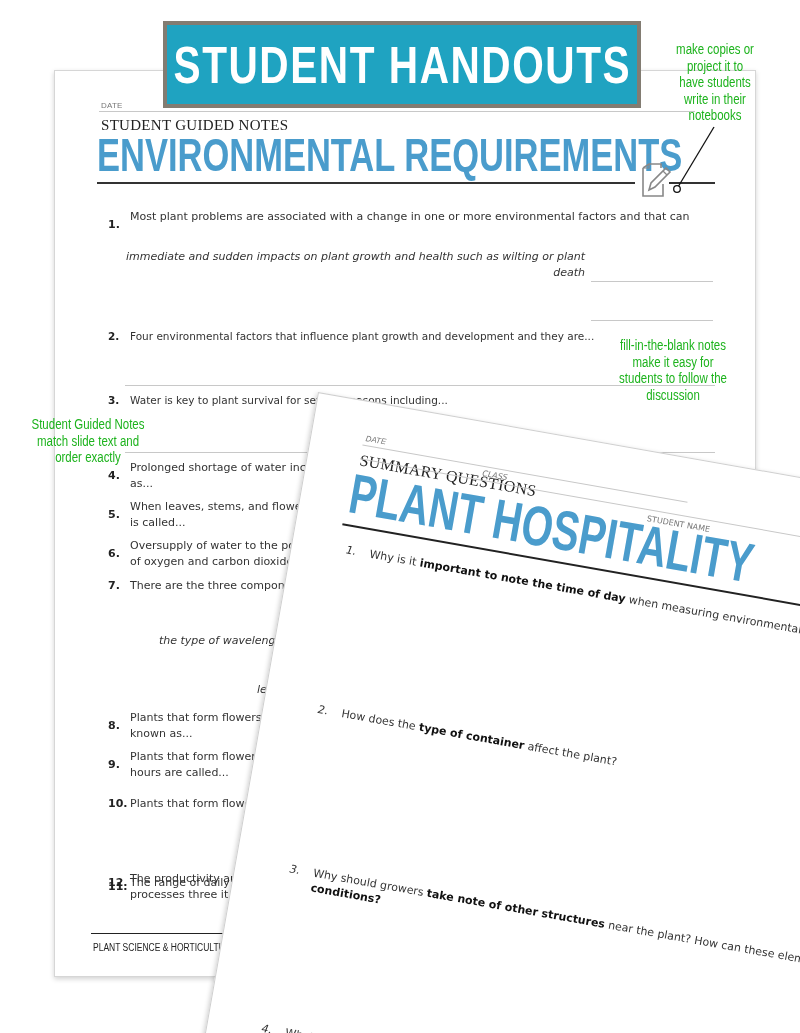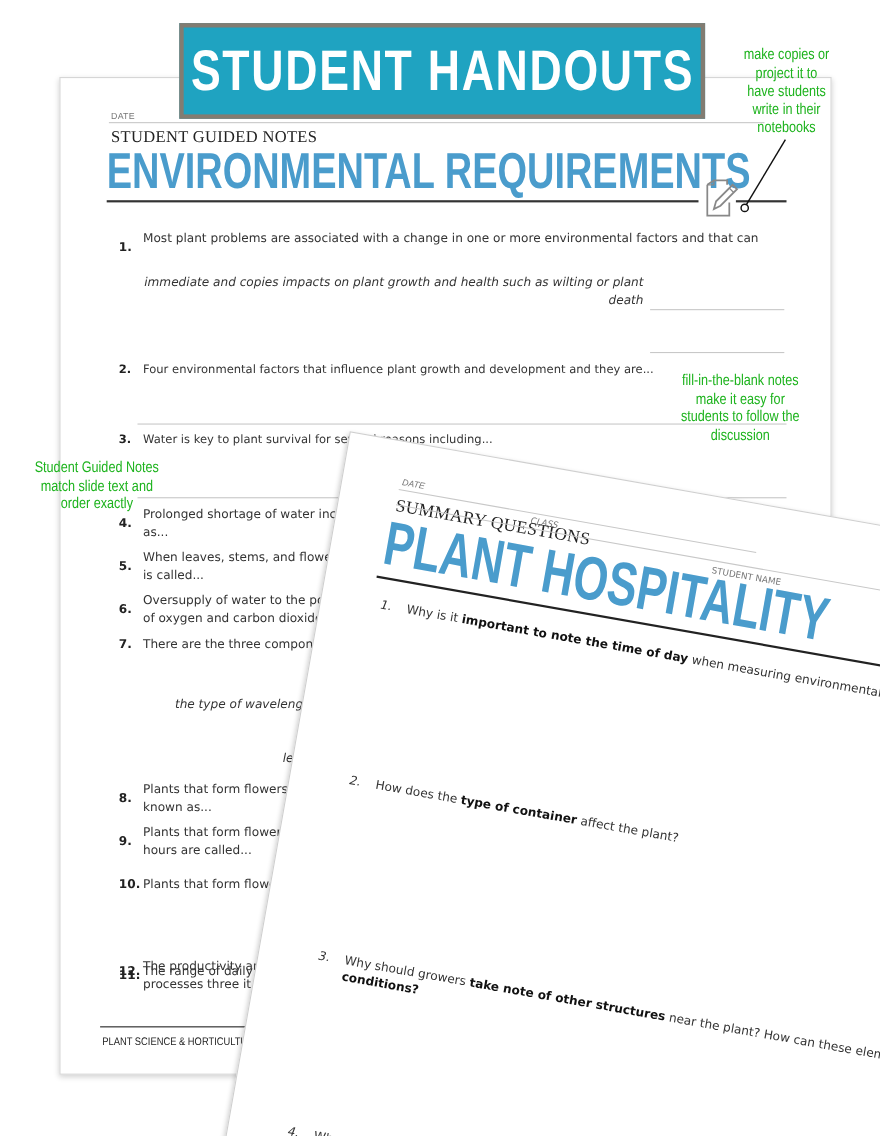--- a/index.html
+++ b/index.html
@@ -103,21 +103,21 @@
     <path d="M10 2 L10 6 L4 6" fill="none" stroke="#888" stroke-width="1.2"></path>
     <path d="M10 28 L12 21 L27 6 L31 10 L16 25 Z" fill="none" stroke="#888" stroke-width="1.6"></path>
     <path d="M24 9 L28 13" stroke="#888" stroke-width="1.2"></path>
   </svg>
 
   <div class="q" style="left:75px; top:138px; width:560px;">
     <span class="num" style="top:8px;">1.</span>
     <div>Most plant problems are associated with a change in one or more environmental factors and that can</div>
   </div>
   <div class="sub" style="left:70px; top:178px; width:460px;">
-    <div>immediate and copies impacts on plant growth and health such as wilting or plant</div>
+    <div>immediate and sudden impacts on plant growth and health such as wilting or plant</div>
     <div>death</div>
   </div>
   <div class="blank" style="left:536px; top:210px; width:122px;"></div>
   <div class="sub" style="left:60px; top:217px; width:470px;">
   </div>
   <div class="blank" style="left:536px; top:249px; width:122px;"></div>
 
   <div class="q" style="left:75px; top:257px; width:560px; font-size:10.5px;">
     <span class="num">2.</span>
     <div>Four environmental factors that influence plant growth and development and they are...</div>

